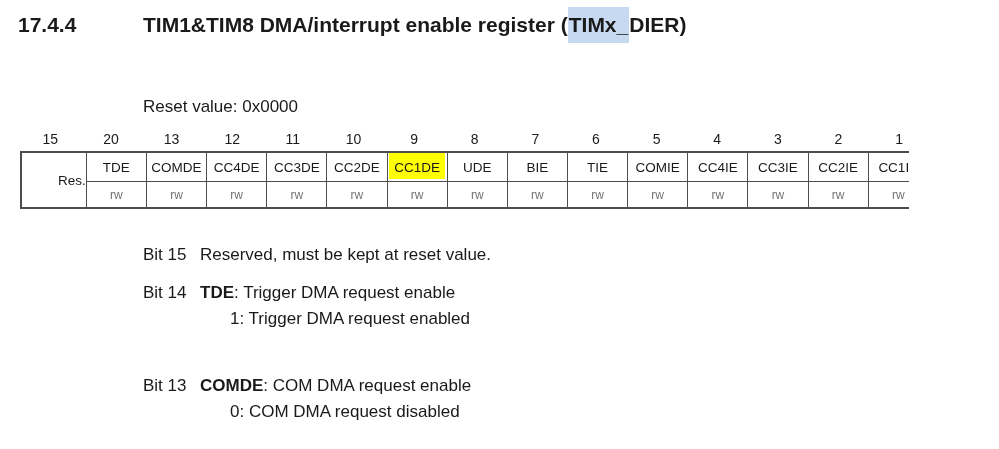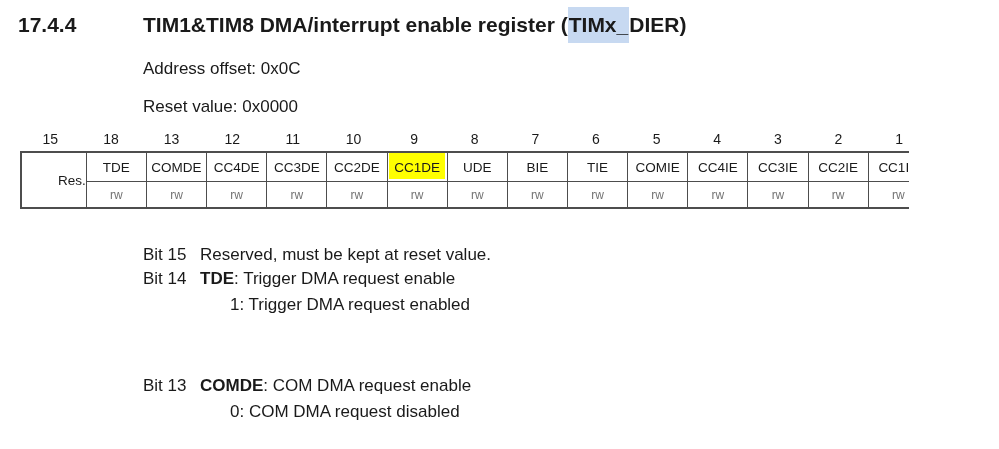--- a/index.html
+++ b/index.html
@@ -53,26 +53,25 @@
 </head>
 <body>
 
 <div class="page">
 
   <div class="heading">
     <span class="sec-num">17.4.4</span>
     <span class="title"><span>TIM1&amp;TIM8 DMA/interrupt enable register (</span><span class="hl-blue">TIMx_</span><span>DIER)</span></span>
   </div>
 
-  <div class="info-line addr">Address offset: 0x0C</div>
   <div class="info-line reset">Reset value: 0x0000</div>
 
   <div class="bit-numbers" id="bitNumbers">
       <div class="bit-num">15</div>
-      <div class="bit-num">18</div>
+      <div class="bit-num">20</div>
       <div class="bit-num">13</div>
       <div class="bit-num">12</div>
       <div class="bit-num">11</div>
       <div class="bit-num">10</div>
       <div class="bit-num">9</div>
       <div class="bit-num">8</div>
       <div class="bit-num">7</div>
       <div class="bit-num">6</div>
       <div class="bit-num">5</div>
       <div class="bit-num">4</div>
@@ -177,21 +176,21 @@
       </div>
     </div>
 
   <div id="descriptions">
       <div class="desc-group" style="top: 245px;">
         <div class="desc-head">
           <span class="bit-label">Bit 15</span>
           <span class="desc-text">Reserved, must be kept at reset value.</span>
         </div>
       </div>
-      <div class="desc-group" style="top: 269px;">
+      <div class="desc-group" style="top: 283px;">
         <div class="desc-head">
           <span class="bit-label">Bit 14</span>
           <span class="desc-text"><b>TDE</b>: Trigger DMA request enable</span>
         </div>
         <div class="desc-value">1: Trigger DMA request enabled</div>
       </div>
       <div class="desc-group" style="top: 376px;">
         <div class="desc-head">
           <span class="bit-label">Bit 13</span>
           <span class="desc-text"><b>COMDE</b>: COM DMA request enable</span>

